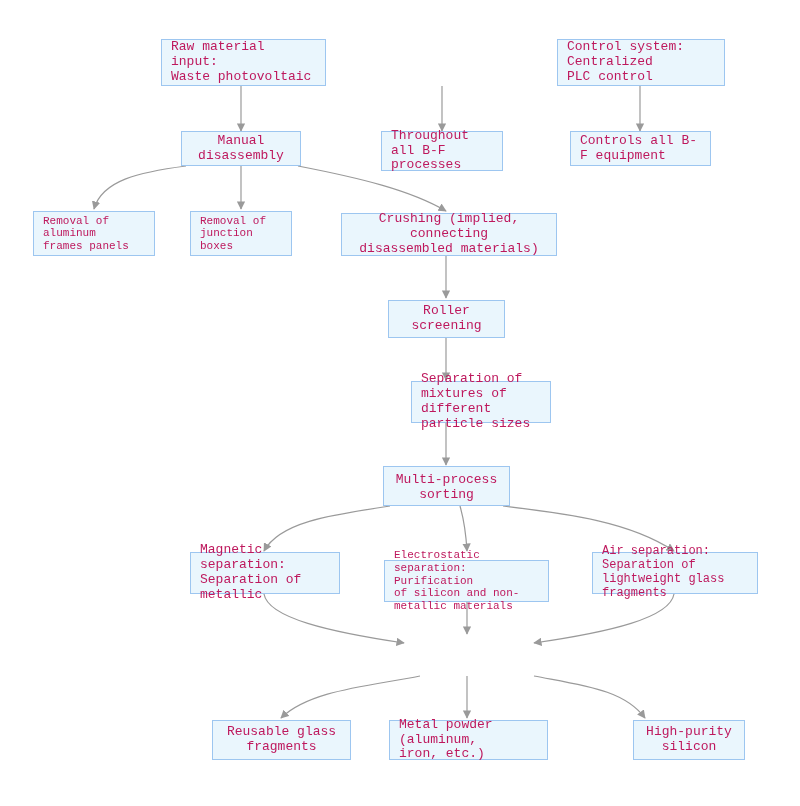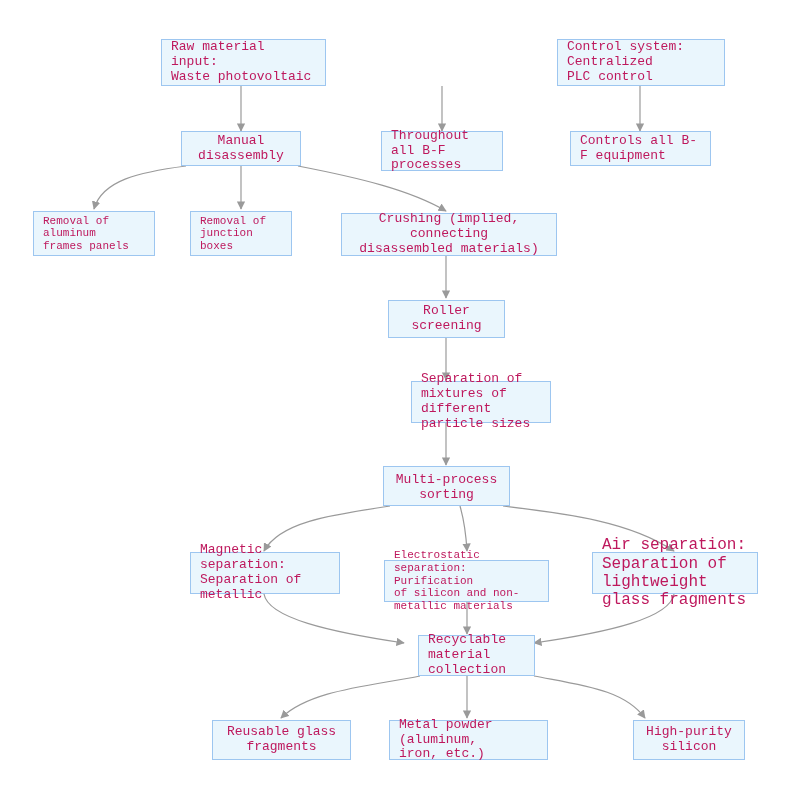--- a/index.html
+++ b/index.html
@@ -38,21 +38,21 @@
     color: #be185d;
     line-height: 1.15;
     font-family: Liberation Mono, monospace;
   }
   .node .nlabel {
     display: block;
     width: 100%;
     white-space: pre-line;
   }
   .fs-13 { font-size: 13px; }
-  .fs-12 { font-size: 16px; }
+  .fs-12 { font-size: 12px; }
   .fs-11 { font-size: 11px; }
   .ta-center .nlabel { text-align: center; }
   .ta-left   .nlabel { text-align: left; }
 </style>
 </head>
 <body>
 
 <div id="canvas">
 
   <svg class="edges" viewBox="0 0 800 806" xmlns="http://www.w3.org/2000/svg">
@@ -161,24 +161,20 @@
   <div class="node fs-11 ta-left" style="left:384px; top:560px; width:165px; height:42px;">
     <span class="nlabel">Electrostatic separation: Purification
 of silicon and non-metallic materials</span>
   </div>
 
   <div class="node fs-12 ta-left" style="left:592px; top:552px; width:166px; height:42px;">
     <span class="nlabel">Air separation: Separation of
 lightweight glass fragments</span>
   </div>
 
-  <div class="node fs-13 ta-left" style="left:418px; top:635px; width:117px; height:41px;">
-    <span class="nlabel">Recyclable material
-collection</span>
-  </div>
 
   <div class="node fs-13 ta-center" style="left:212px; top:720px; width:139px; height:40px;">
     <span class="nlabel">Reusable glass fragments</span>
   </div>
 
   <div class="node fs-13 ta-left" style="left:389px; top:720px; width:159px; height:40px;">
     <span class="nlabel">Metal powder (aluminum,
 iron, etc.)</span>
   </div>
 

